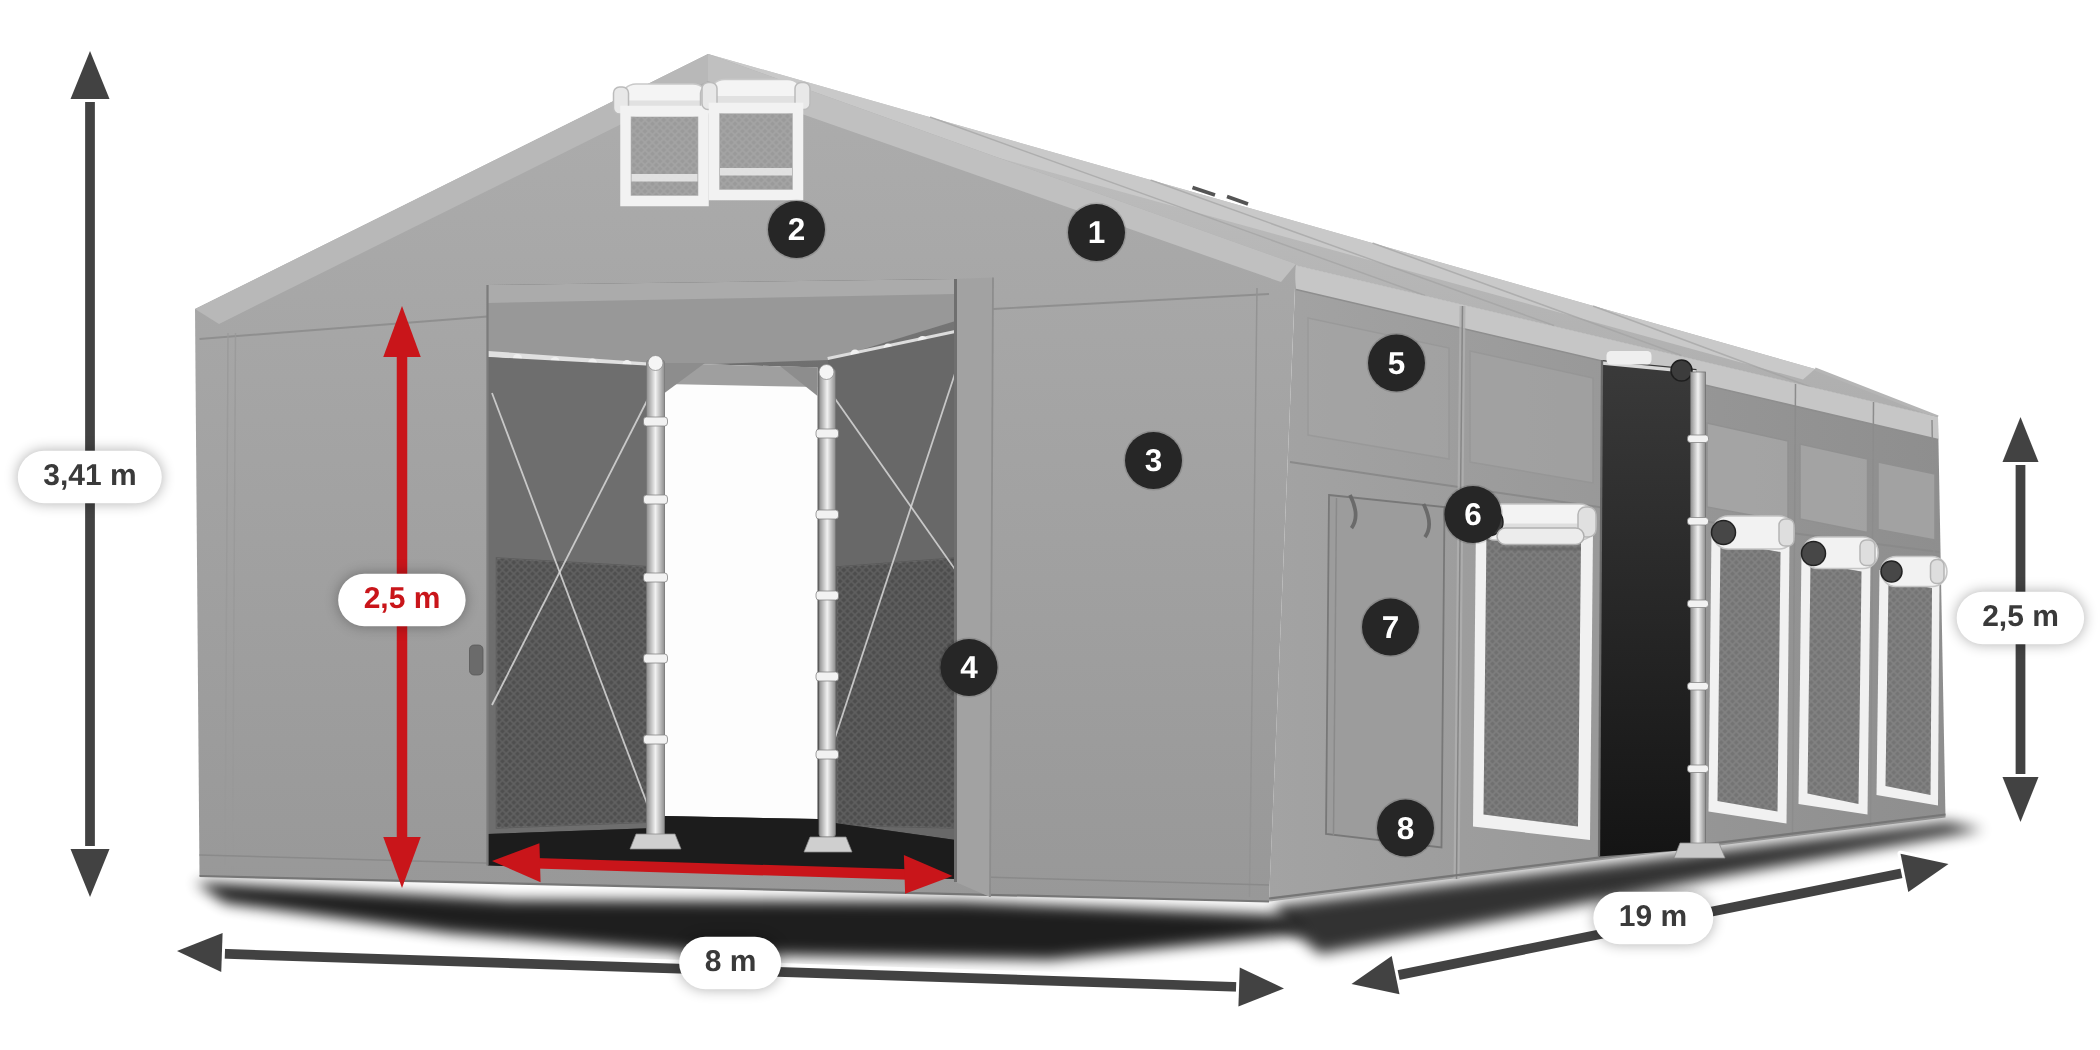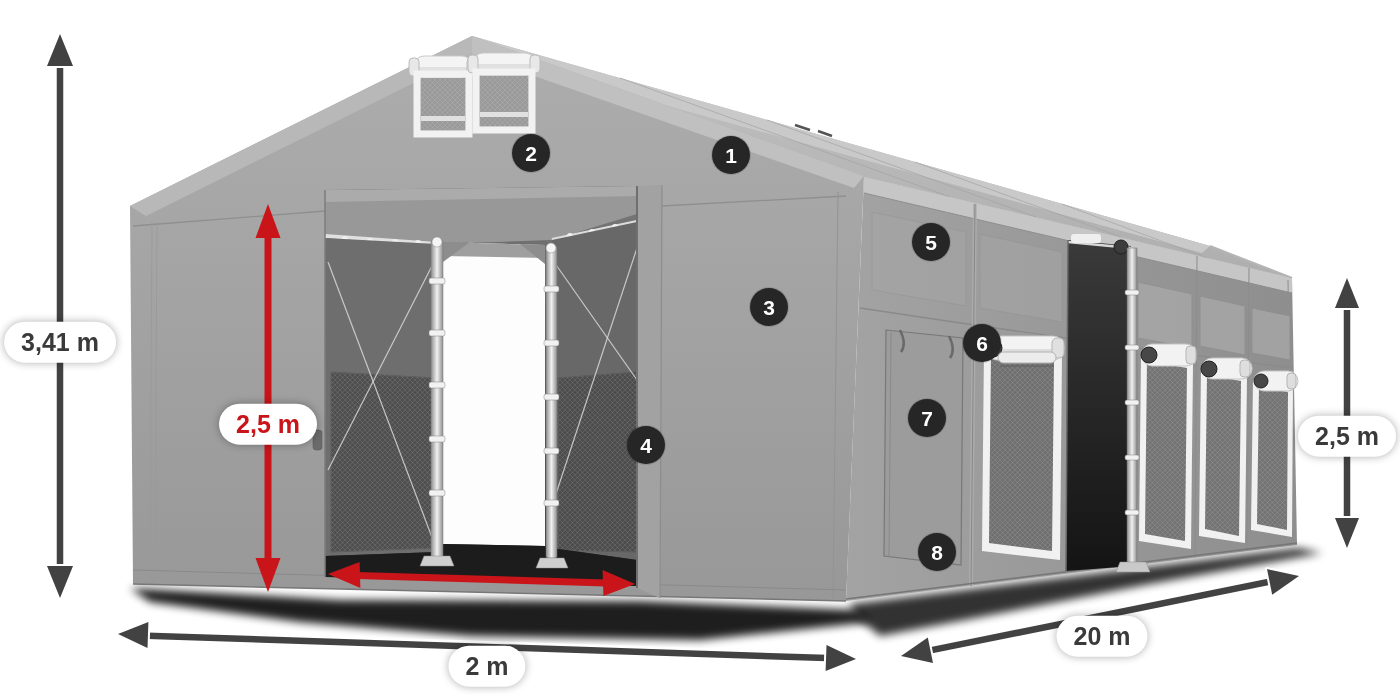--- a/index.html
+++ b/index.html
@@ -20,25 +20,24 @@
     position:absolute;width:38px;height:38px;margin:-19px 0 0 -19px;border-radius:50%;
     background:var(--marker-bg);color:var(--marker-text);
     display:flex;align-items:center;justify-content:center;
     font-weight:700;font-size:21px;line-height:1;
     box-shadow:0 0 0 1px rgba(0,0,0,.12);
     user-select:none;
   }
   .dim-pill{
     position:absolute;transform:translate(-50%,-50%);
     background:var(--label-bg);color:var(--label-text);
-    font-weight:700;font-size:25px;line-height:1.15;
+    font-weight:700;font-size:20px;line-height:1.15;
     padding:4px 15px;border-radius:19px;white-space:nowrap;
     box-shadow:0 0 0 2px #ffffff,0 0 9px 2px rgba(0,0,0,.32);
     user-select:none;
-    margin-top:24px;
   }
   .dim-pill.red{color:var(--dimension-red);}
   .arrow-shaft-dark{stroke:var(--dimension-dark);stroke-width:6.5;}
   .arrow-head-dark{fill:var(--dimension-dark);stroke:#ffffff;stroke-width:4;paint-order:stroke;stroke-linejoin:round;}
   .arrow-casing{stroke:#ffffff;stroke-width:12;stroke-linecap:round;opacity:.95;}
   .arrow-shaft-red{stroke:var(--dimension-red);stroke-width:7;}
   .arrow-head-red{fill:var(--dimension-red);}
 </style>
 </head>
 <body>
@@ -320,17 +319,17 @@
   <div class="marker" style="left:531px;top:153px">2</div>
   <div class="marker" style="left:769px;top:307px">3</div>
   <div class="marker" style="left:646px;top:445px">4</div>
   <div class="marker" style="left:931px;top:242px">5</div>
   <div class="marker" style="left:982px;top:343px">6</div>
   <div class="marker" style="left:927px;top:418px">7</div>
   <div class="marker" style="left:937px;top:552px">8</div>
 
   <div class="dim-pill dark" style="left:60px;top:318px">3,41 m</div>
   <div class="dim-pill red" style="left:268px;top:400px">2,5 m</div>
-  <div class="dim-pill dark" style="left:487px;top:642px">2 m</div>
-  <div class="dim-pill dark" style="left:1102px;top:612px">20 m</div>
+  <div class="dim-pill dark" style="left:487px;top:642px">8 m</div>
+  <div class="dim-pill dark" style="left:1102px;top:612px">19 m</div>
   <div class="dim-pill dark" style="left:1347px;top:412px">2,5 m</div>
 
 </div>
 
 </body></html>

